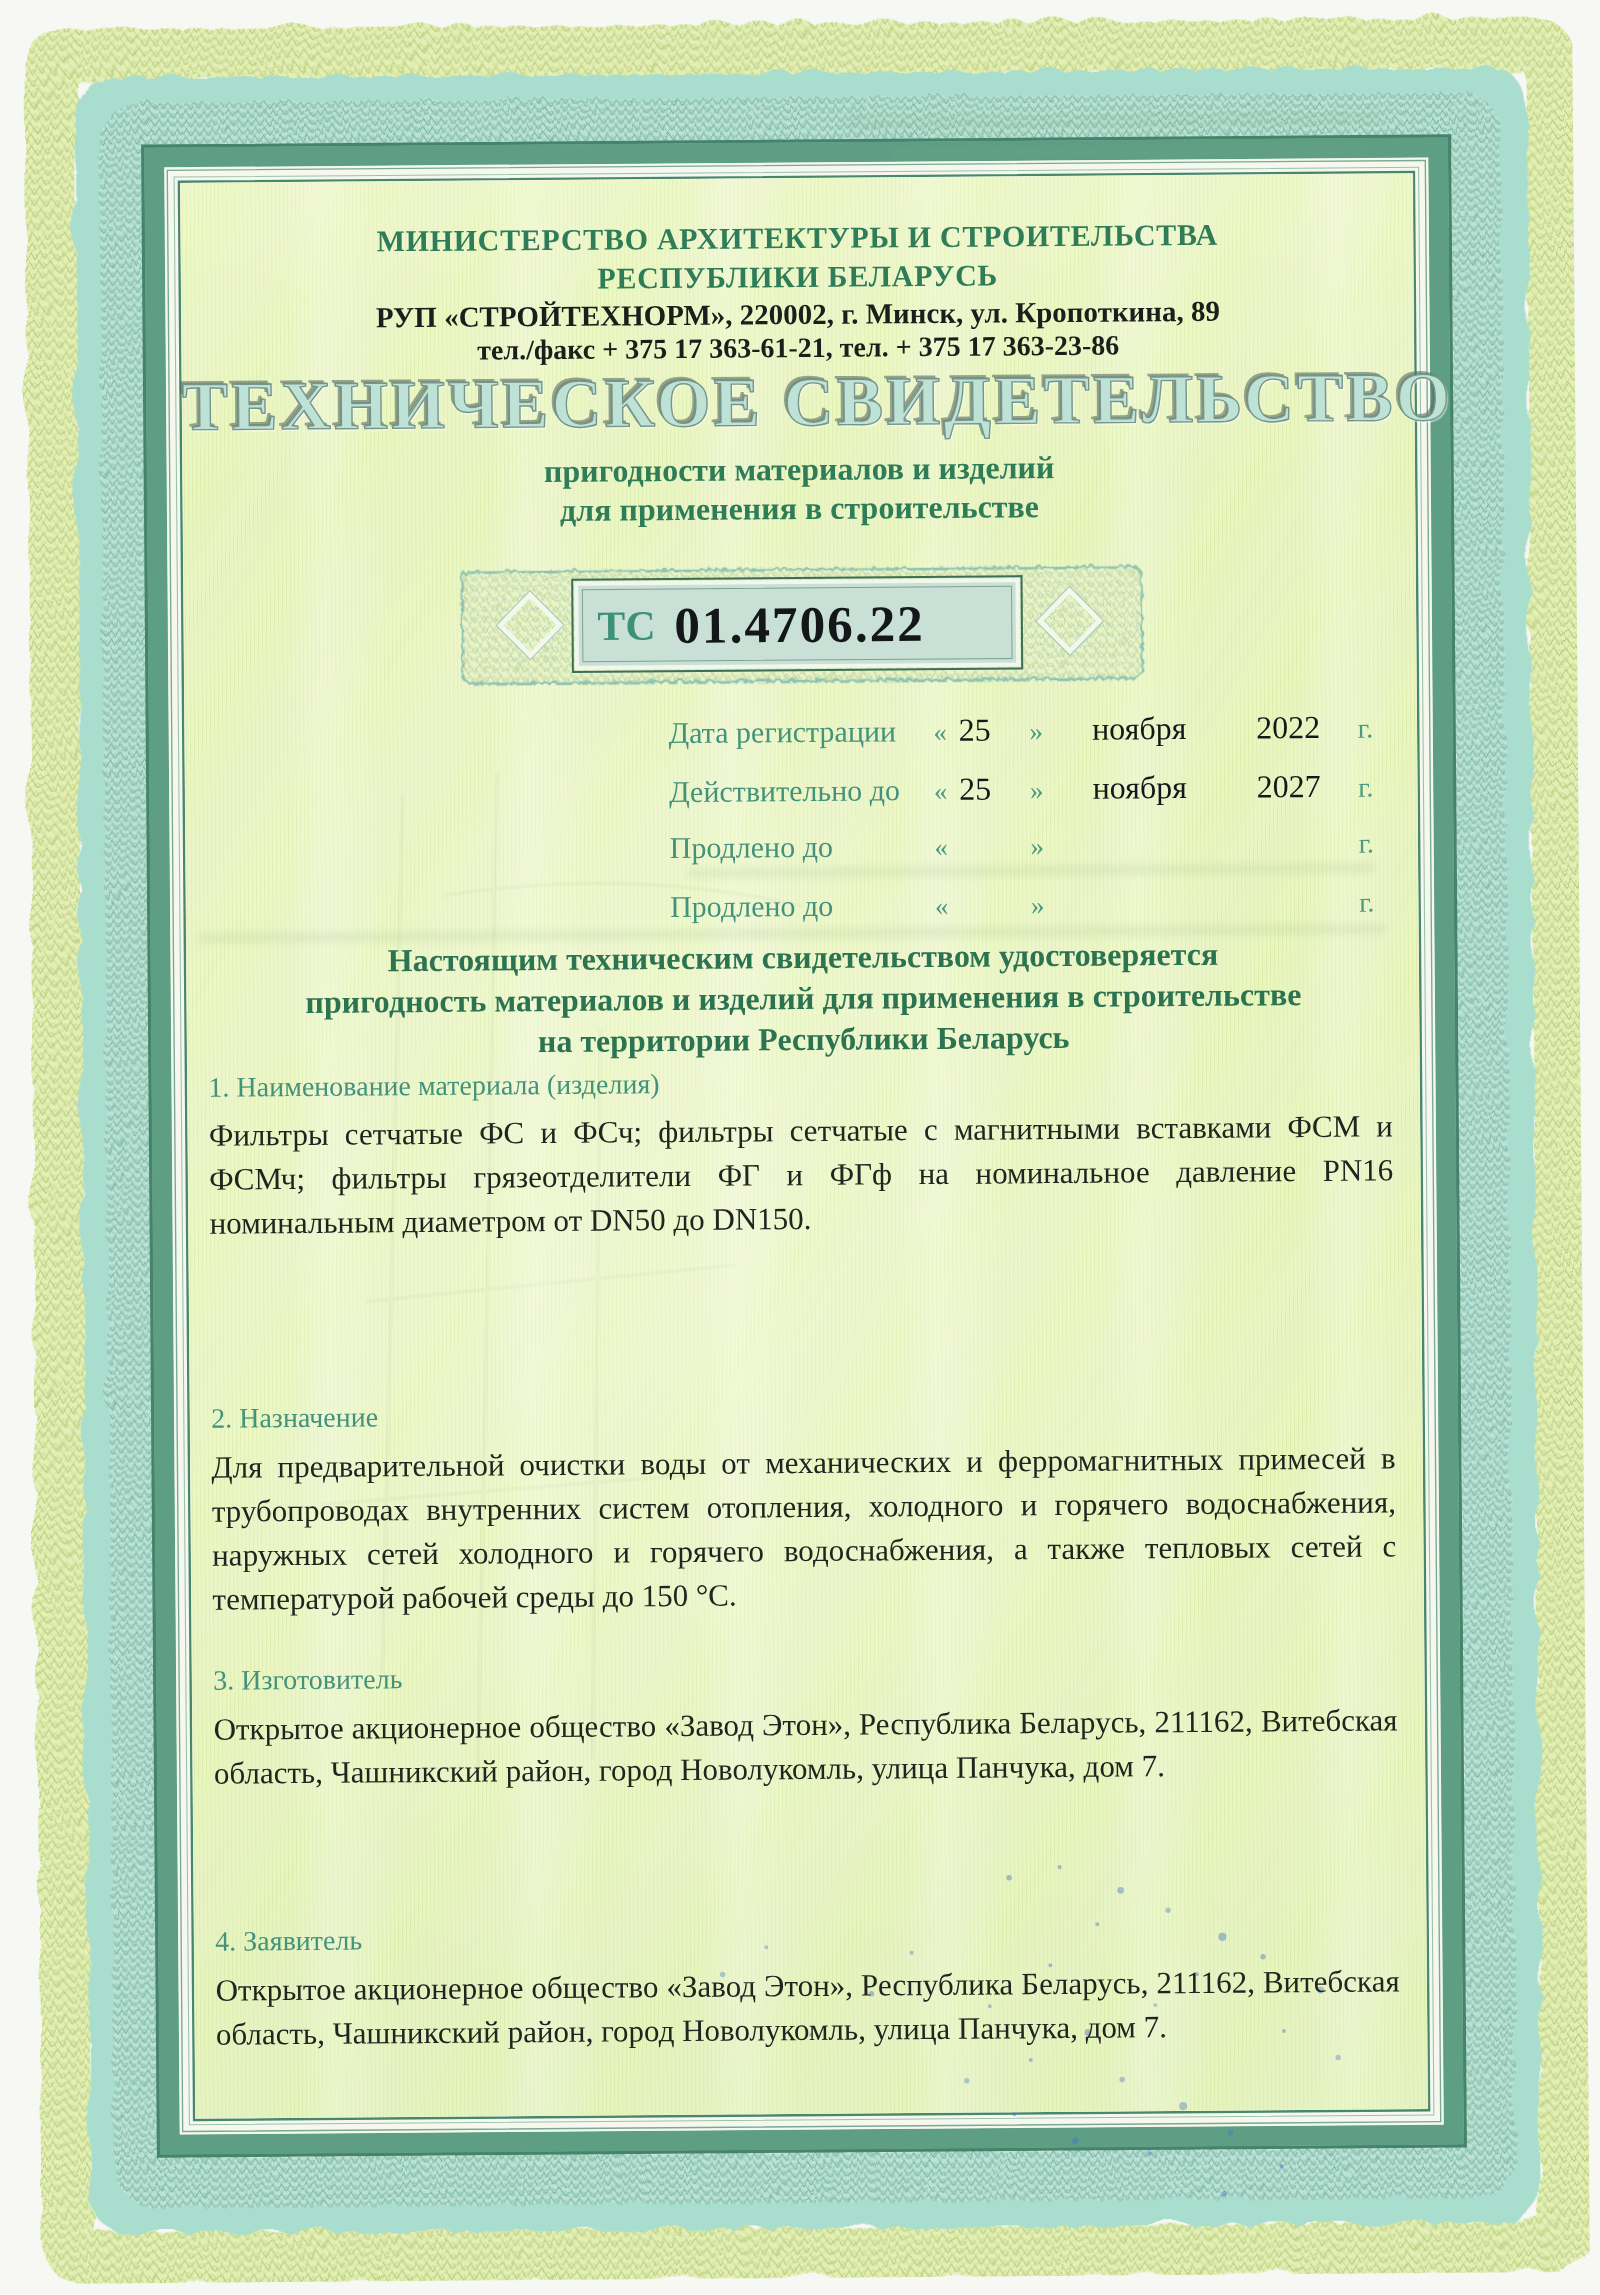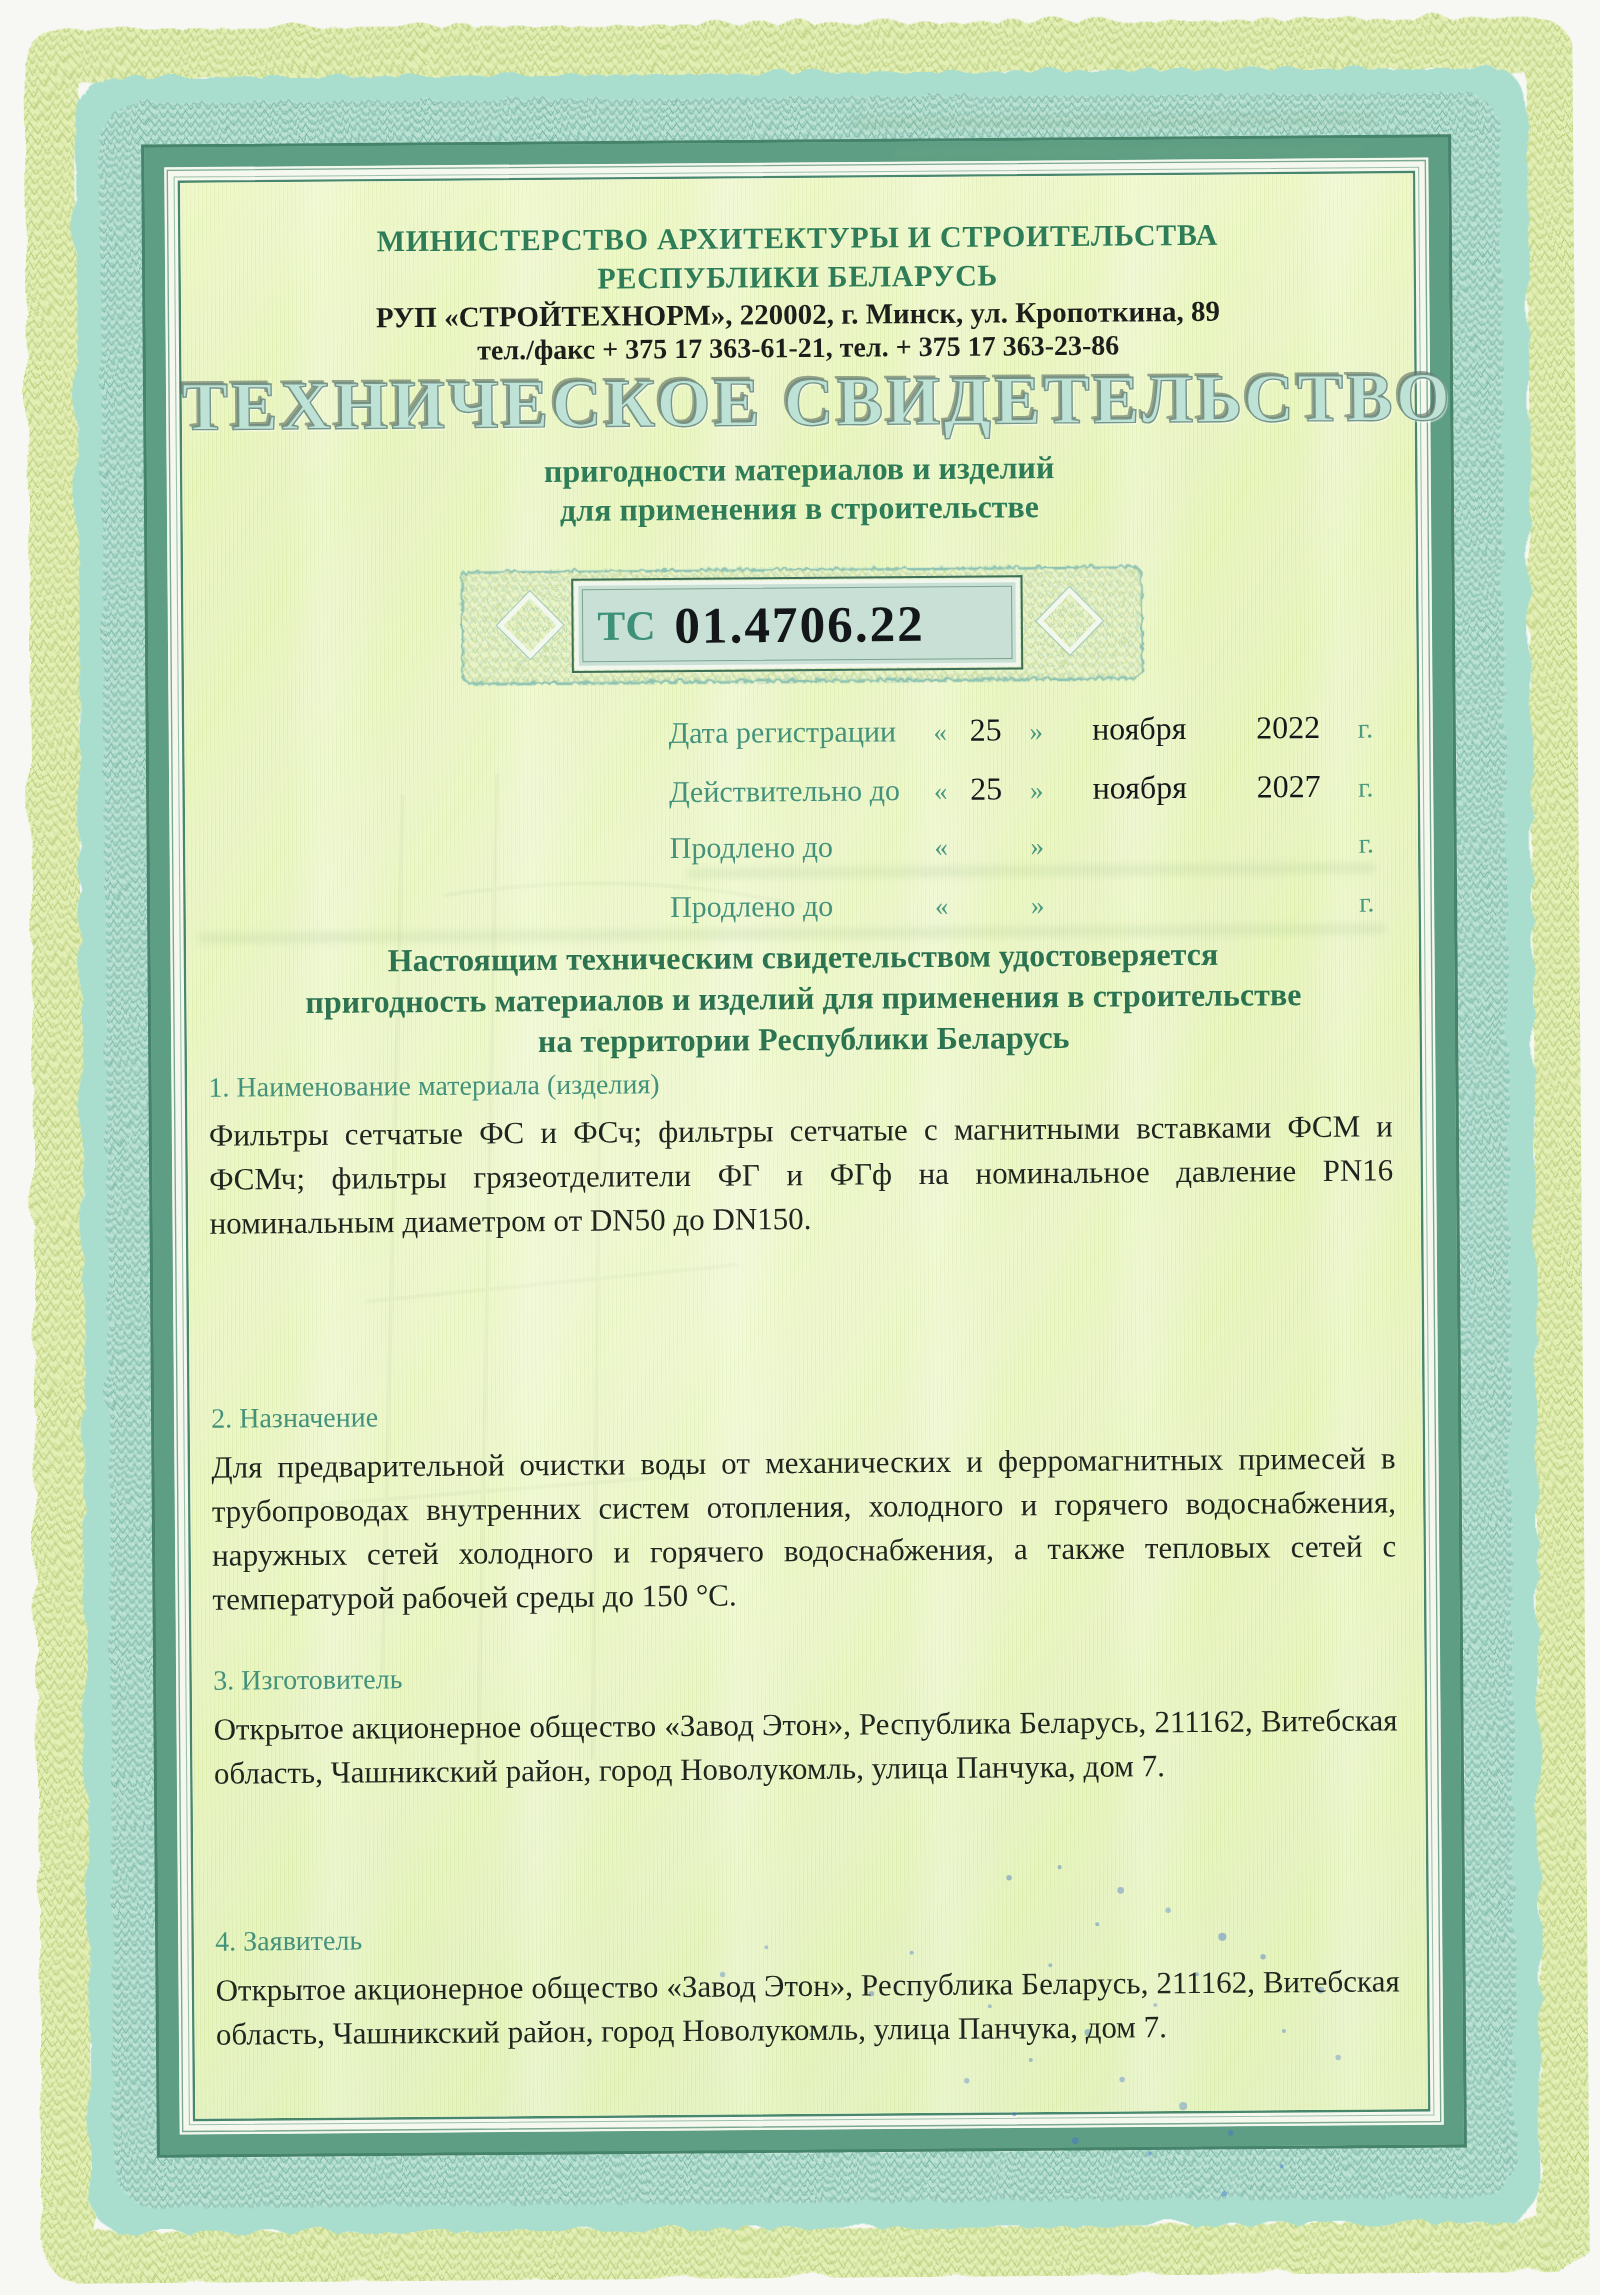--- a/index.html
+++ b/index.html
@@ -30,21 +30,21 @@
     font-size:69px;font-weight:bold;letter-spacing:3.4px;color:#bfe2d6;
     -webkit-text-stroke:1.4px #76968a;
     text-shadow:-3.4px -3.4px 0 rgba(88,108,98,.60), -1.4px -1.4px 0 rgba(88,108,98,.45), 1.4px 2px 1.4px rgba(255,255,255,.55);
   }
   .subtitle{font-size:32px;font-weight:bold;color:#2e7d58;}
   .badge{position:absolute;left:428px;top:545px;width:698px;height:128px;}
   .daterow{position:absolute;left:645px;width:723px;height:41px;display:flex;align-items:baseline;}
   .lab{width:253px;font-size:30px;color:#43927b;}
   .q{width:37px;font-size:27px;color:#4a9a80;text-align:center;}
   .q2{width:47px;font-size:27px;color:#4a9a80;text-align:center;}
-  .day{width:54px;font-size:32px;color:#15181a;text-align:center;}
+  .day{width:54px;font-size:32px;color:#15181a;text-align:left;}
   .mon{width:159px;font-size:32px;color:#15181a;text-align:center;}
   .yr{width:139px;font-size:32px;color:#15181a;text-align:center;}
   .suf{width:34px;font-size:28px;color:#4a9a80;}
   .stmt{position:absolute;left:161px;width:1233px;text-align:center;
         font-size:32px;font-weight:600;color:#2c7351;line-height:41px;}
   .sec-head{position:absolute;left:182px;width:1184px;font-size:28px;color:#43927b;}
   .sec-body{position:absolute;left:182px;width:1184px;font-size:31px;color:#20251f;
             text-align:justify;line-height:44px;}
   .ghost{position:absolute;background:#86ae7e;opacity:.13;filter:blur(3.4px);border-radius:5.4px;pointer-events:none;}
 </style>

